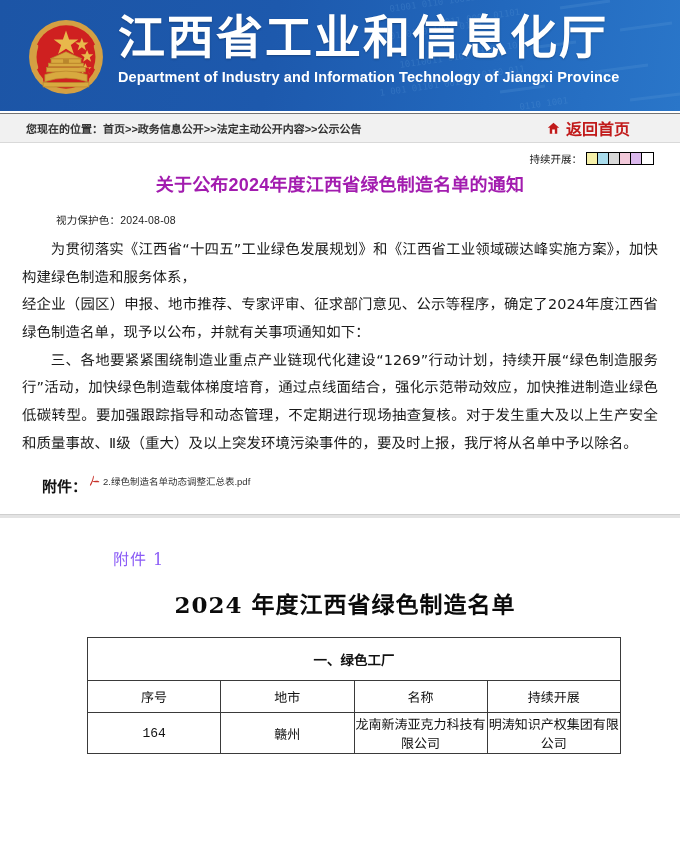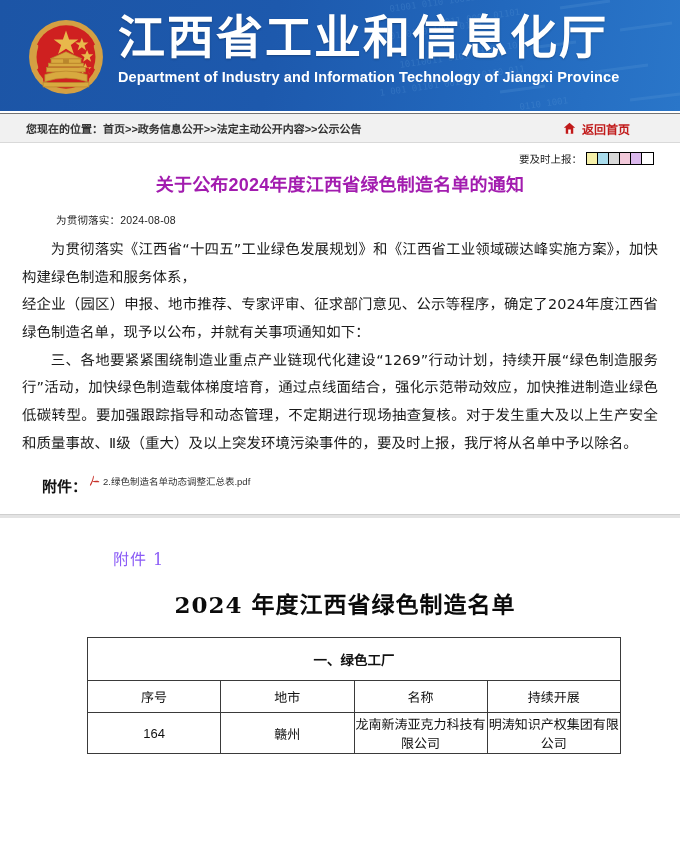--- a/index.html
+++ b/index.html
@@ -75,21 +75,21 @@
     color: #333333;
     font-weight: 700;
     white-space: nowrap;
   }
   .crumb-home {
     margin-left: auto;
     display: flex;
     align-items: center;
     gap: 6px;
     color: #c11a1a;
-    font-size: 12px;
+    font-size: 16px;
     font-weight: 700;
     white-space: nowrap;
     padding-right: 32px;
   }
   .home-icon { width: 13px; height: 13px; display:block; }
 
   
   .article {
     position: relative;
     padding: 0 22px 6px 22px;
@@ -191,21 +191,21 @@
   }
   .scan-table {
     border-collapse: collapse;
     width: 534px;
     margin: 17px 0 0 32px;
     table-layout: fixed;
   }
   .scan-table td, .scan-table th {
     border: 1px solid #3a3a3a;
     text-align: center;
-    font-family: Liberation Sans, sans-serif;
+    font-family: Liberation Mono, monospace;
     color: #111;
   }
   .scan-table .sec-row td {
     height: 43px;
     font-size: 13.5px;
     font-weight: 700;
     font-family: "DejaVu Sans", "Liberation Sans", sans-serif;
   }
   .scan-table tbody td {
     height: 32px;
@@ -286,35 +286,35 @@
         <path d="M8 1 L15 7 L12.6 7 L12.6 14.5 L3.4 14.5 L3.4 7 L1 7 Z" fill="#c11a1a"></path>
         <rect x="6.4" y="9.2" width="3.2" height="5.3" fill="#ffffff"></rect>
       </svg>
       <span>返回首页</span>
     </div>
   </div>
 
   <div class="article">
 
     <div class="eyecare">
-      <span>要及时上报：</span>
+      <span>持续开展：</span>
       <span class="eyecare-swatches">
           <span class="sw" style="background: rgb(245, 240, 169);"></span>
           <span class="sw" style="background: rgb(169, 220, 236);"></span>
           <span class="sw" style="background: rgb(216, 216, 216);"></span>
           <span class="sw" style="background: rgb(242, 201, 218);"></span>
           <span class="sw" style="background: rgb(219, 184, 236);"></span>
           <span class="sw" style="background: rgb(255, 255, 255);"></span>
         </span>
     </div>
 
     <div class="doc-title">关于公布2024年度江西省绿色制造名单的通知</div>
 
     <div class="doc-date">
-      <span>为贯彻落实：</span><span>2024-08-08</span>
+      <span>视力保护色：</span><span>2024-08-08</span>
     </div>
 
     <div class="body-text">
       <p>为贯彻落实《江西省“十四五”工业绿色发展规划》和《江西省工业领域碳达峰实施方案》，加快构建绿色制造和服务体系，</p>
       <p class="noindent">经企业（园区）申报、地市推荐、专家评审、征求部门意见、公示等程序，确定了2024年度江西省绿色制造名单，现予以公布，并就有关事项通知如下：</p>
       <p>三、各地要紧紧围绕制造业重点产业链现代化建设“1269”行动计划，持续开展“绿色制造服务行”活动，加快绿色制造载体梯度培育，通过点线面结合，强化示范带动效应，加快推进制造业绿色低碳转型。要加强跟踪指导和动态管理，不定期进行现场抽查复核。对于发生重大及以上生产安全和质量事故、Ⅱ级（重大）及以上突发环境污染事件的，要及时上报，我厅将从名单中予以除名。</p>
     </div>
 
     <div class="attach">
       <div class="attach-label">附件：</div>

